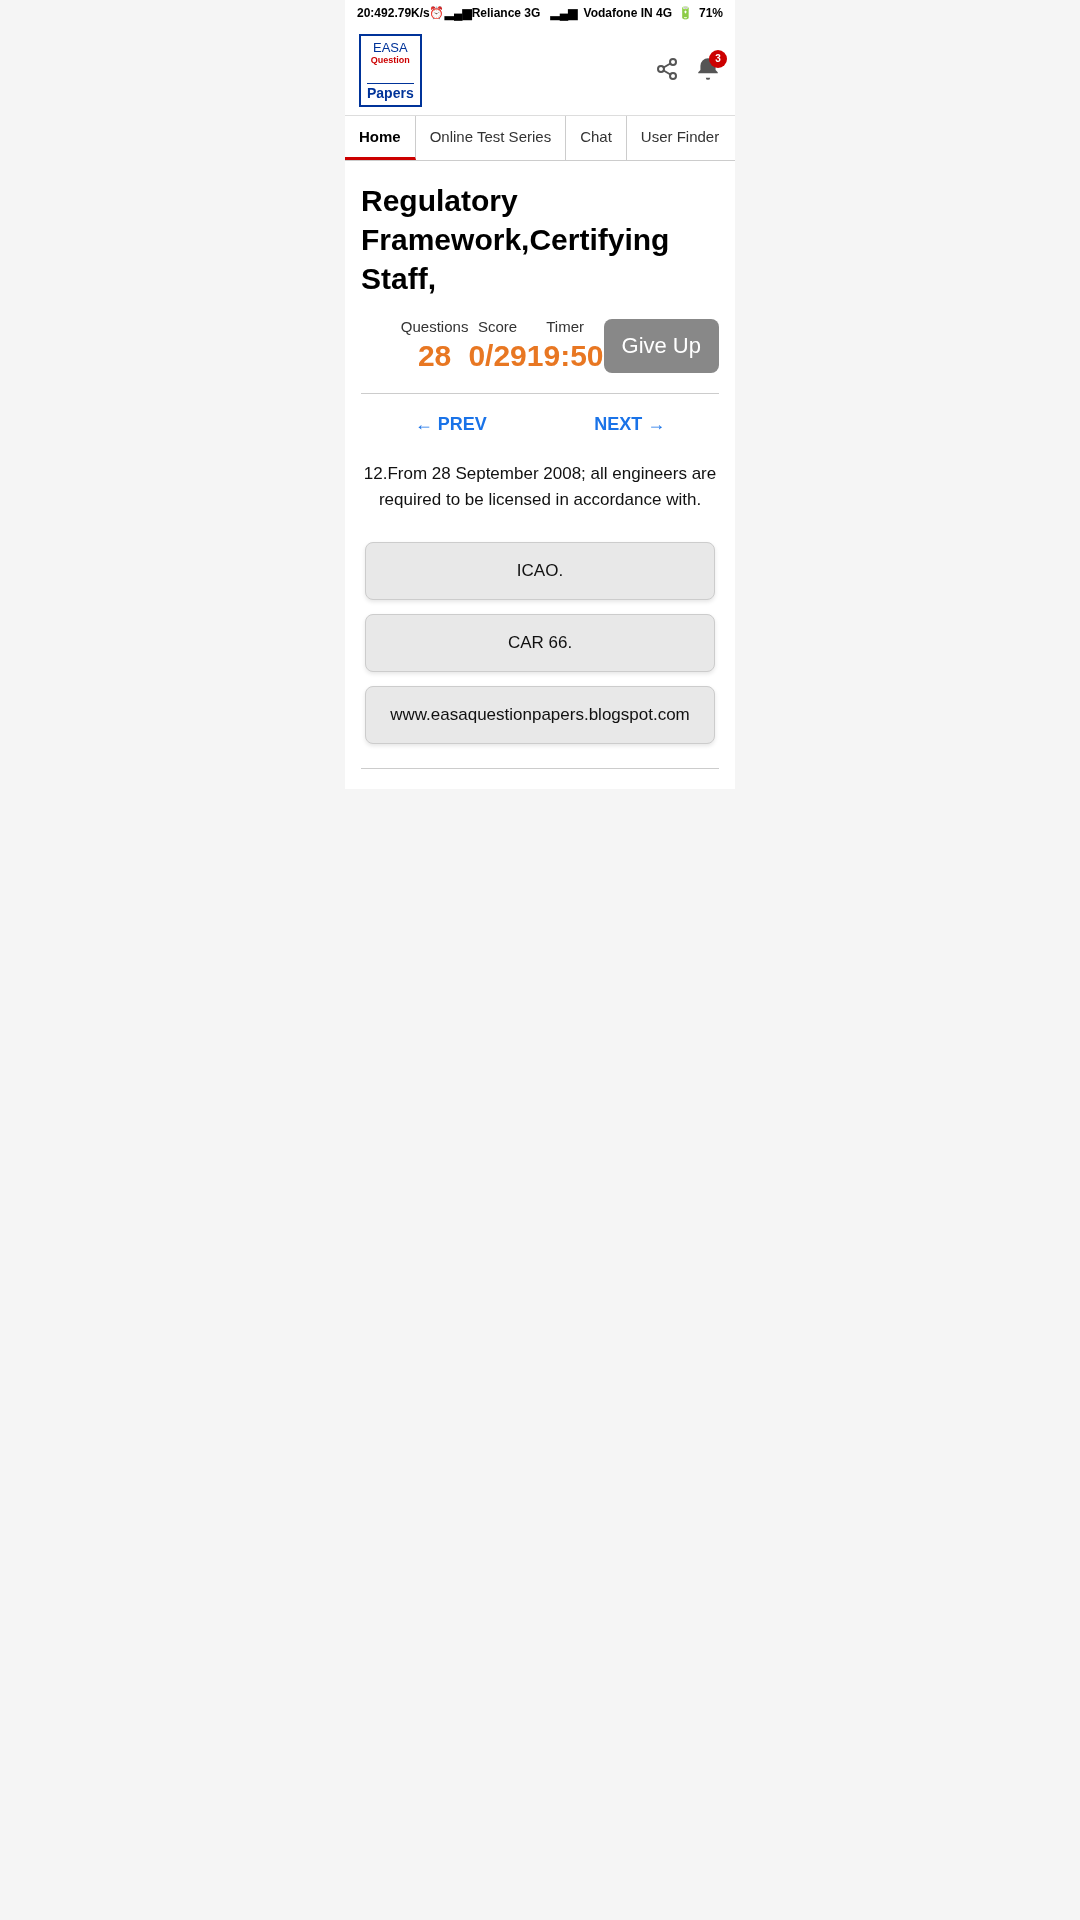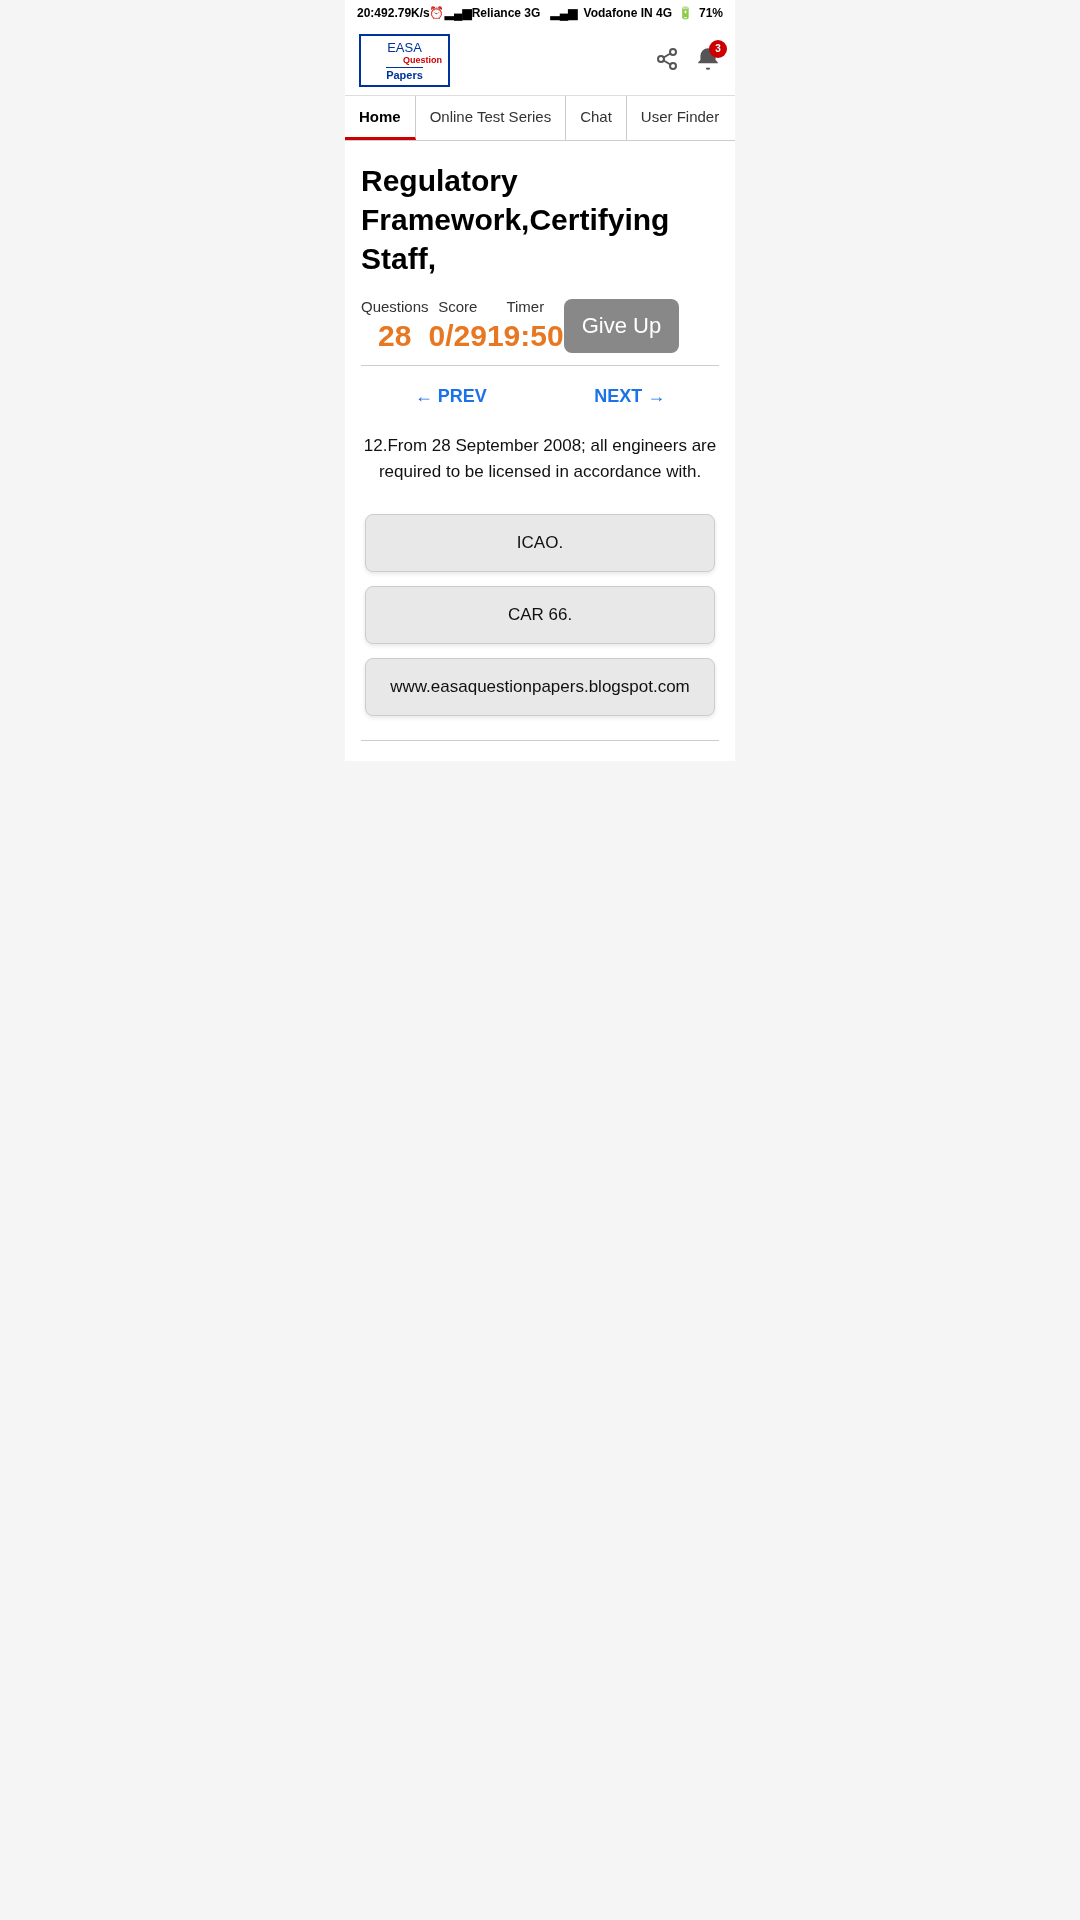--- a/index.html
+++ b/index.html
@@ -50,28 +50,27 @@
     }
     .logo-easa {
       color: #003399;
       font-weight: normal;
       font-size: 13px;
     }
     .logo-question {
       color: #cc0000;
       font-size: 9px;
       font-weight: bold;
-      margin-left: 36px;
     }
     .logo-papers {
       color: #003399;
-      font-size: 11px;
+      font-size: 14px;
       font-weight: bold;
       border-top: 1px solid #003399;
-      margin-top: 2px;
+      margin-top: 18px;
       padding-top: 1px;
     }
     .header-icons {
       display: flex;
       align-items: center;
       gap: 16px;
     }
     .share-icon svg { width: 24px; height: 24px; }
     .bell-container {
       position: relative;
@@ -124,22 +123,22 @@
       font-size: 30px;
       font-weight: bold;
       color: #000;
       margin-bottom: 20px;
       line-height: 1.3;
     }
 
     .stats-row {
       display: flex;
       align-items: center;
-      justify-content: flex-start;
-      margin-bottom: 12px;
+      justify-content: flex-end;
+      margin-bottom: 20px;
     }
     .stat-item {
       display: flex;
       flex-direction: column;
       align-items: center;
     }
     .stat-label {
       font-size: 15px;
       color: #333;
       margin-bottom: 4px;

